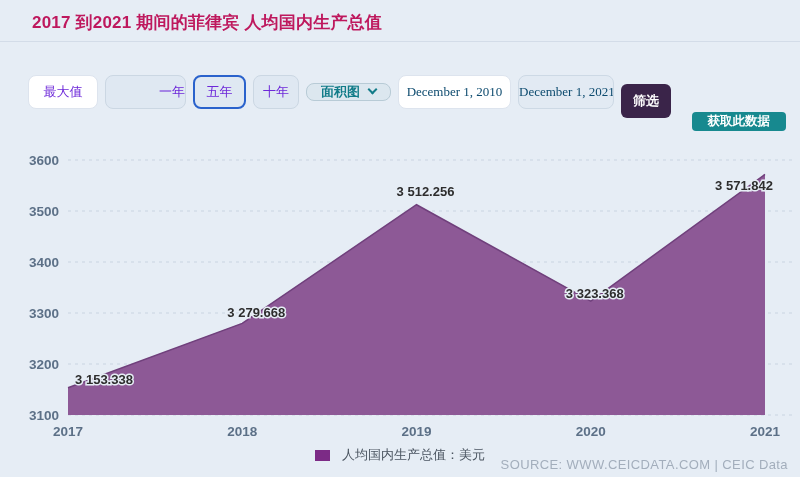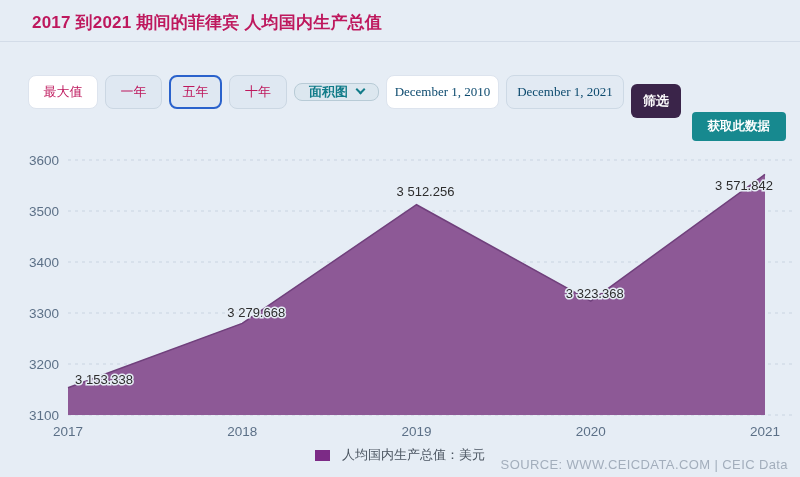--- a/index.html
+++ b/index.html
@@ -1,33 +1,33 @@
 <!DOCTYPE html>
 <html><head>
 <meta charset="utf-8">
 <style>
   * { margin:0; padding:0; box-sizing:border-box; }
   body { font-family:"Liberation Sans", sans-serif; }
   .page{ position:relative; width:800px; height:477px; background:#e6edf5; overflow:hidden; }
   .page-title{ position:absolute; left:32px; top:11px; font-size:17px; font-weight:700; color:#be185d; letter-spacing:.2px; }
   .divider{ position:absolute; left:0; top:41px; width:800px; height:1px; background:#d3dce8; }
   .toolbar{ position:absolute; left:28px; top:65px; display:flex; align-items:center; gap:7px; }
-  .btn{ height:34px; border-radius:8px; background:#dfe8f2; border:1px solid #cbd7e3; color:#be185d; font-size:13px; font-family:Liberation Mono, monospace; cursor:pointer; }
+  .btn{ height:34px; border-radius:8px; background:#dfe8f2; border:1px solid #cbd7e3; color:#6d28d9; font-size:13px; font-family:Liberation Mono, monospace; cursor:pointer; }
   .btn-max{ width:70px; background:#ffffff; border-color:#dde4ee; }
-  .btn-1y{ width:57px; } .btn-5y{ width:53px; } .btn-10y{ width:58px; }
+  .btn-1y{ width:81px;text-align:right; } .btn-5y{ width:53px; } .btn-10y{ width:46px; }
   .btn-active{ border:2px solid #2a62cc; }
   .select{ width:85px; height:18px; border-radius:8px; background:#dce7ef; border:1px solid #b8cbd6; display:flex; align-items:center; justify-content:center; gap:9px; cursor:pointer; }
   .select span.val{ color:#127c89; font-size:13px; font-weight:700; }
   .chev{ width:7px; height:7px; border-right:2px solid #127c89; border-bottom:2px solid #127c89; transform:rotate(45deg); margin-top:-4px; }
   .date{ height:34px; border-radius:8px; font-size:13px; color:#0c4a6e; text-align:center; font-family:Liberation Serif, serif; background:#e2eaf3; border:1px solid #cdd9e5; }
   .date-from{ width:113px; background:#ffffff; border-color:#dde4ee; }
-  .date-to{ width:118px; }
+  .date-to{ width:96px; }
   .btn-filter{ width:50px; height:34px; border-radius:6px; background:#3a2449; border:none; color:#ffffff; font-size:13px; font-weight:700; font-family:"Liberation Sans",sans-serif; cursor:pointer;margin-top:19px; }
-  .btn-getdata{ position:absolute; top:112px; right:14px; height:29px; padding:0 16px; border:none; border-radius:4px; background:#17898f; color:#ffffff; font-size:12.5px; font-weight:700; font-family:"Liberation Sans",sans-serif; cursor:pointer; }
-  .chart{ position:absolute; left:0; top:150px; width:756px; height:295px; }
+  .btn-getdata{ position:absolute; top:112px; right:14px; height:19px; padding:0 16px; border:none; border-radius:4px; background:#17898f; color:#ffffff; font-size:12.5px; font-weight:700; font-family:"Liberation Sans",sans-serif; cursor:pointer; }
+  .chart{ position:absolute; left:0; top:150px; width:756px; height:295px;font-weight:bold; }
   svg text{ font-family:"Liberation Sans",sans-serif; }
   .legend{ position:absolute; left:0; top:446px; width:800px; display:flex; align-items:center; justify-content:center; gap:12px; }
   .swatch{ width:15px; height:11px; background:#7c2b86; display:inline-block; }
   .legend-text{ font-size:13px; color:#4a5460; }
   .source{ position:absolute; right:12px; top:457px; font-size:13px; letter-spacing:.4px; color:#a3aebc; }
 </style>
 </head>
 <body>
 
 <div class="page">

